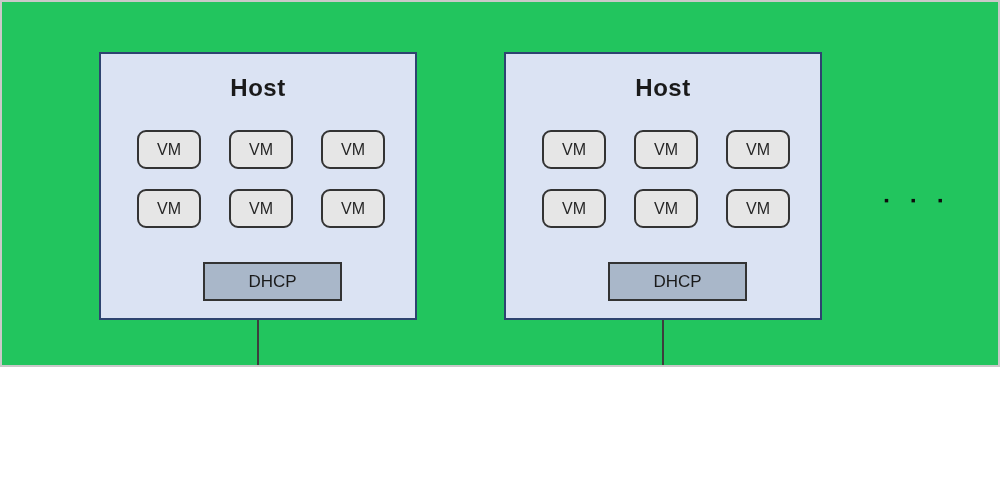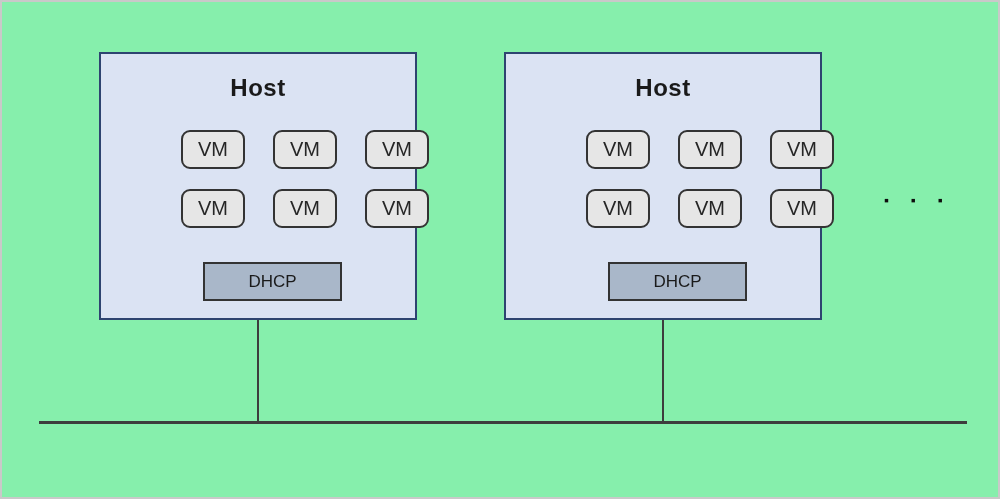--- a/index.html
+++ b/index.html
@@ -13,22 +13,22 @@
     --frame-border: #c9c9c9;
     --text: #1a1a1a;
   }
   * { margin: 0; padding: 0; box-sizing: border-box; }
   html, body { background: #ffffff; }
   body { font-family: "Liberation Sans", sans-serif; }
 
   .canvas {
     position: relative;
     width: 1000px;
-    height: 499px;
-    background: #86efac;
+    height: 367px;
+    background: #22c55e;
     border: 2px solid var(--frame-border);
     overflow: hidden;
   }
 
   .host {
     position: absolute;
     top: 50px;
     width: 318px;
     height: 268px;
     background: var(--host-fill);
@@ -52,23 +52,22 @@
   .vm {
     position: absolute;
     width: 64px;
     height: 39px;
     background: var(--vm-fill);
     border: 2px solid var(--vm-border);
     border-radius: 9px;
     display: flex;
     align-items: center;
     justify-content: center;
-    font-size: 20px;
+    font-size: 16px;
     color: #262626;
-    margin-left: 44px;
   }
   .vm.c0 { left: 36px; }
   .vm.c1 { left: 128px; }
   .vm.c2 { left: 220px; }
   .vm.r0 { top: 76px; }
   .vm.r1 { top: 135px; }
 
   .dhcp {
     position: absolute;
     left: 102px;

